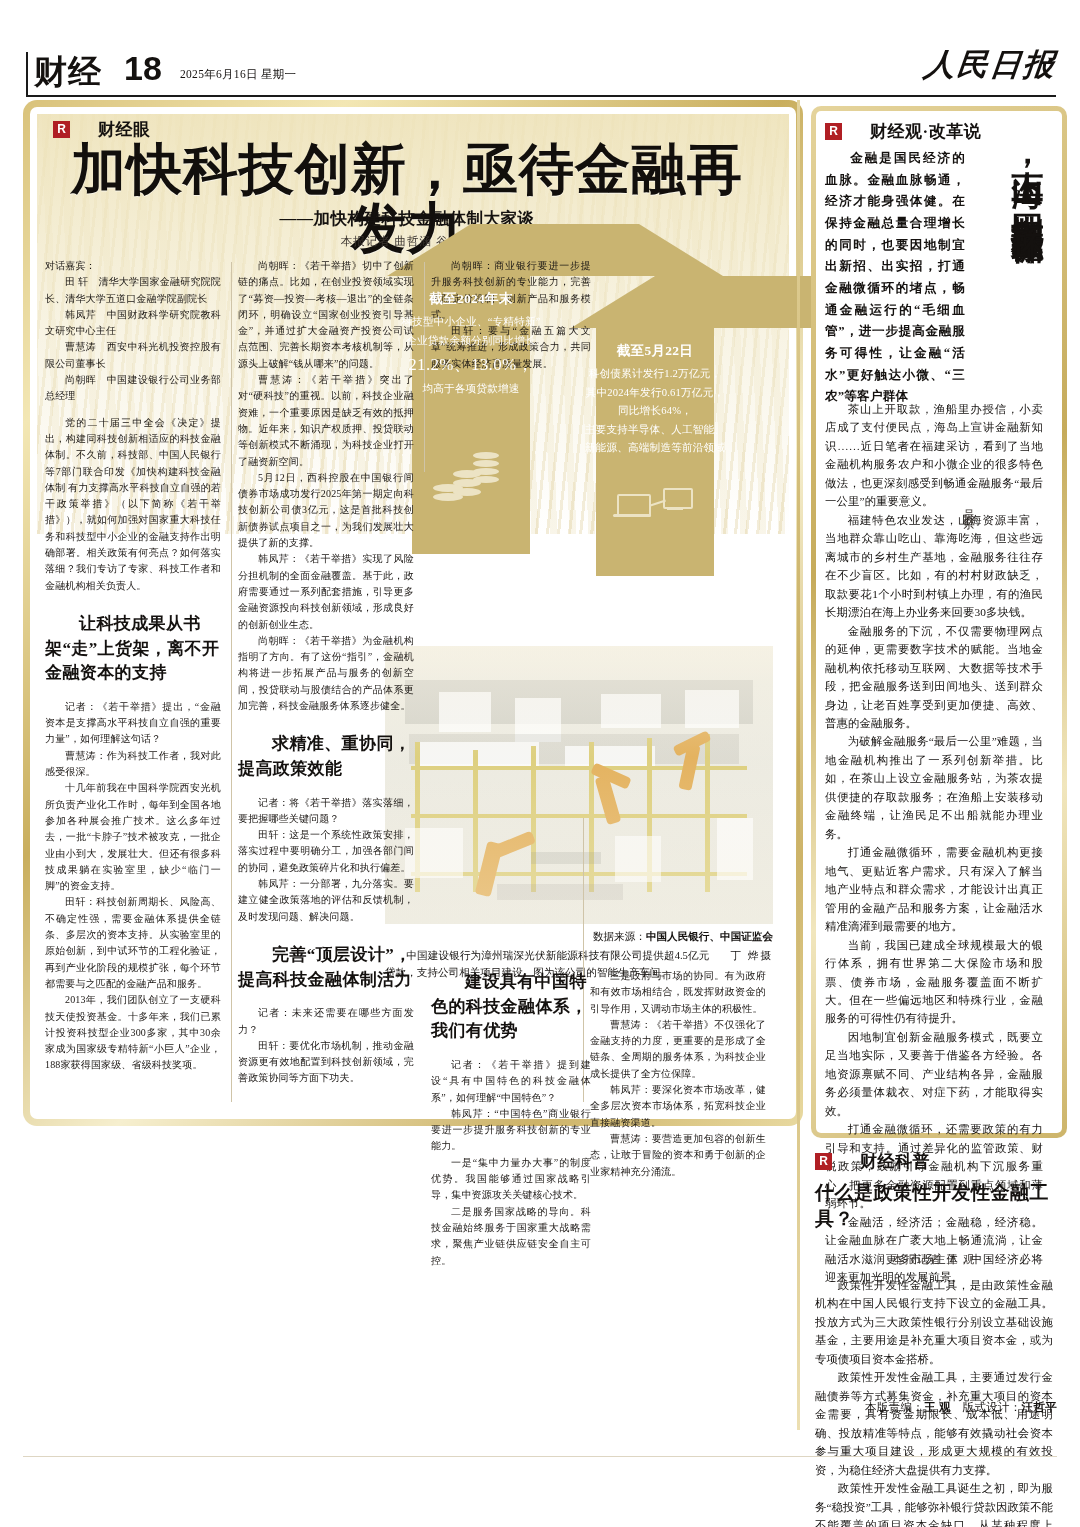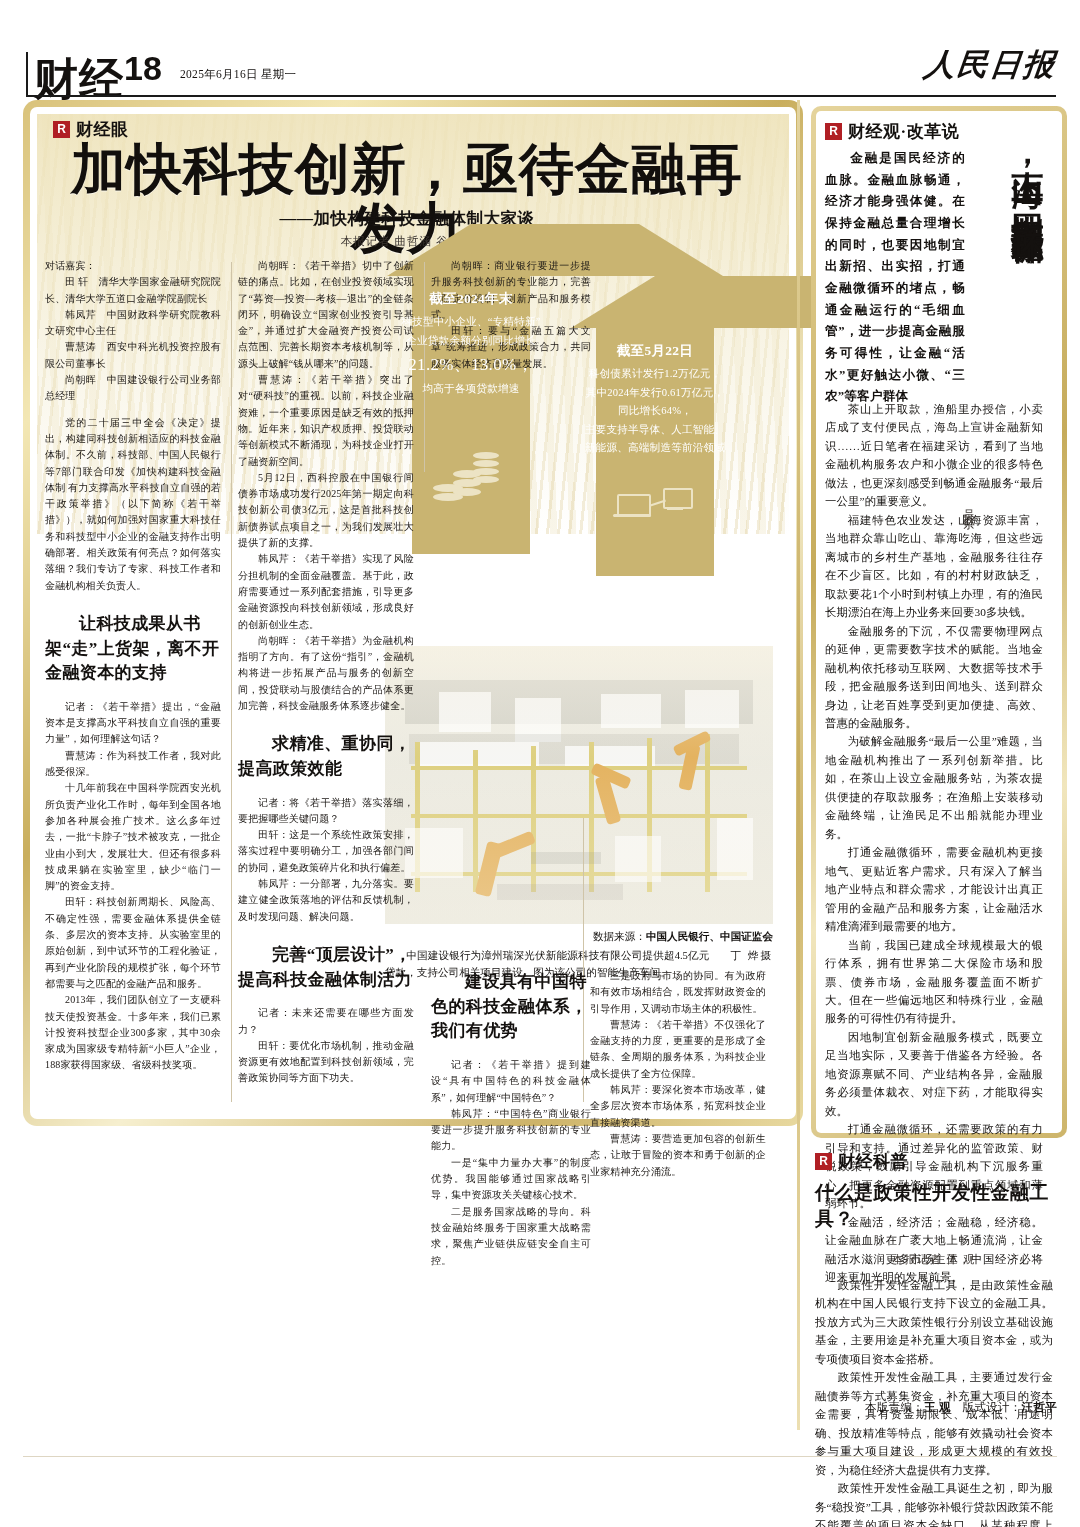--- a/index.html
+++ b/index.html
@@ -3,21 +3,21 @@
 <meta charset="utf-8">
 <style>
   html,body{margin:0;padding:0;background:#fff;}
   body{width:1080px;height:1527px;position:relative;overflow:hidden;
        font-family:"Liberation Serif","DejaVu Serif",serif;color:#14110f;}
 
   
   .masthead{position:absolute;left:0;top:44px;width:1080px;height:52px;}
   .mh-rule{position:absolute;left:26px;top:51px;width:1030px;height:2px;background:#1a1a1a;}
   .mh-tick{position:absolute;left:26px;top:8px;width:2px;height:44px;background:#1a1a1a;}
-  .mh-sec{position:absolute;left:34px;top:6px;font-size:44px;font-weight:700;
+  .mh-sec{position:absolute;left:34px;top:6px;font-size:33px;font-weight:700;
           letter-spacing:1px;font-family:"Liberation Serif",serif;}
   .mh-pg{position:absolute;left:124px;top:5px;font-size:34px;font-weight:700;
          font-family:"Liberation Sans",sans-serif;}
   .mh-date{position:absolute;left:180px;top:23px;font-size:11.5px;letter-spacing:.3px;}
   .mh-logo{position:absolute;right:24px;top:0px;font-size:31px;font-weight:700;
            font-style:italic;letter-spacing:2px;transform:skewX(-6deg);}
 
   
   .frame{position:absolute;left:23px;top:100px;width:1034px;height:1330px;}
 
@@ -31,21 +31,21 @@
             background:
              linear-gradient(180deg,rgba(238,227,186,.92),rgba(243,236,209,.55) 55%,rgba(255,255,255,0) 100%),
              repeating-linear-gradient(96deg,rgba(214,193,130,.30) 0 3px,rgba(255,255,255,0) 3px 11px),
              repeating-linear-gradient(88deg,rgba(226,210,155,.22) 0 7px,rgba(255,255,255,0) 7px 19px);}
 
   
   .flag{display:flex;align-items:center;gap:6px;}
   .flag-r{display:inline-block;width:17px;height:17px;background:#b01f24;color:#fff;
           font-size:12px;font-weight:700;line-height:17px;text-align:center;
           font-family:"Liberation Sans",sans-serif;}
-  .flag-t{font-size:17px;font-weight:700;letter-spacing:.5px;}
+  .flag-t{font-size:17px;font-weight:700;letter-spacing:.5px;margin-left:22px;}
 
   .lead-flag{position:absolute;left:30px;top:18px;}
 
   
   .headline{position:absolute;left:24px;top:40px;width:720px;text-align:center;
             font-size:55px;font-weight:700;letter-spacing:1px;line-height:1.08;
             color:#120f0c;font-family:"Liberation Serif",serif;
             text-shadow:0 1px 0 rgba(255,255,255,.55);}
   .subhead{position:absolute;left:24px;top:108px;width:720px;text-align:center;
            font-size:16.5px;font-weight:700;letter-spacing:.5px;}

